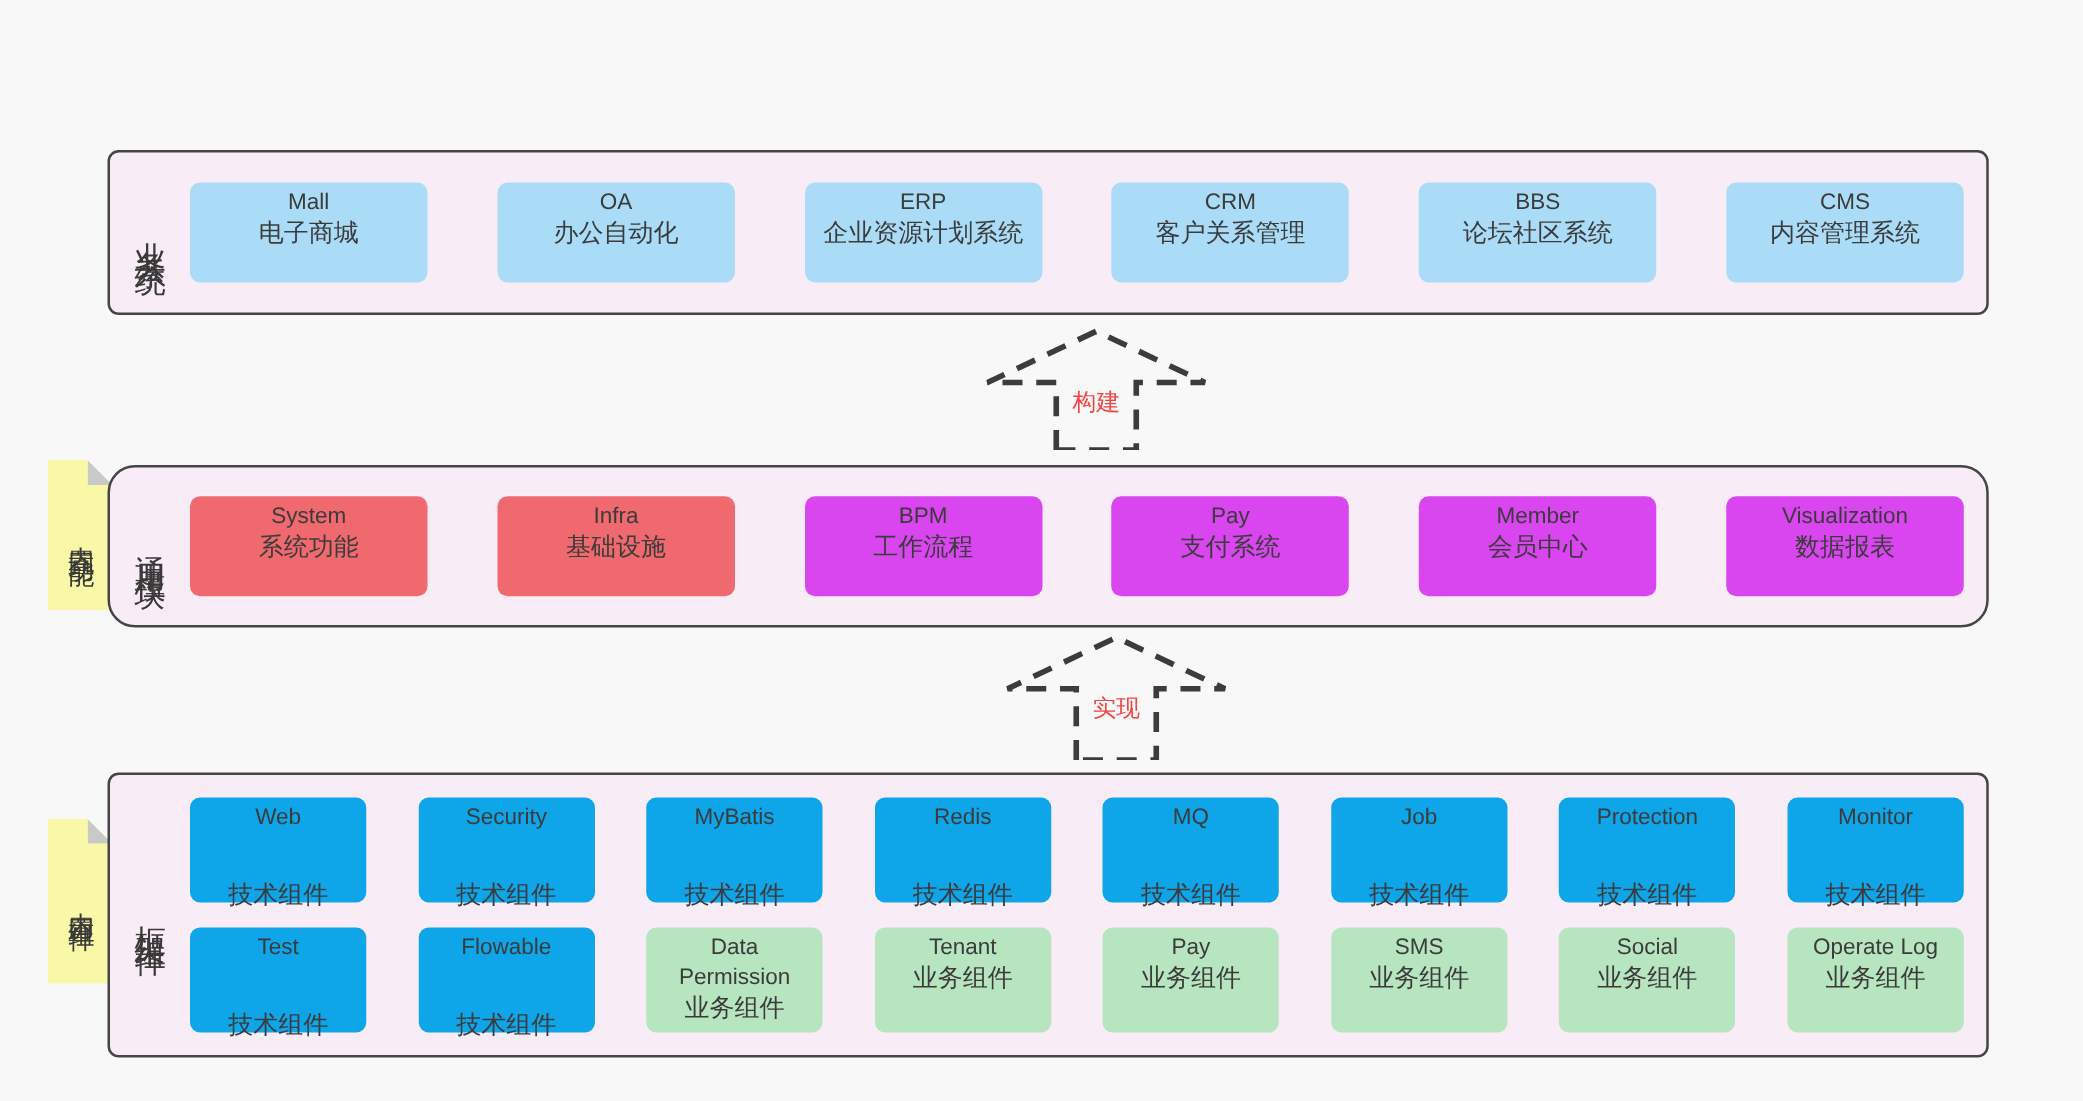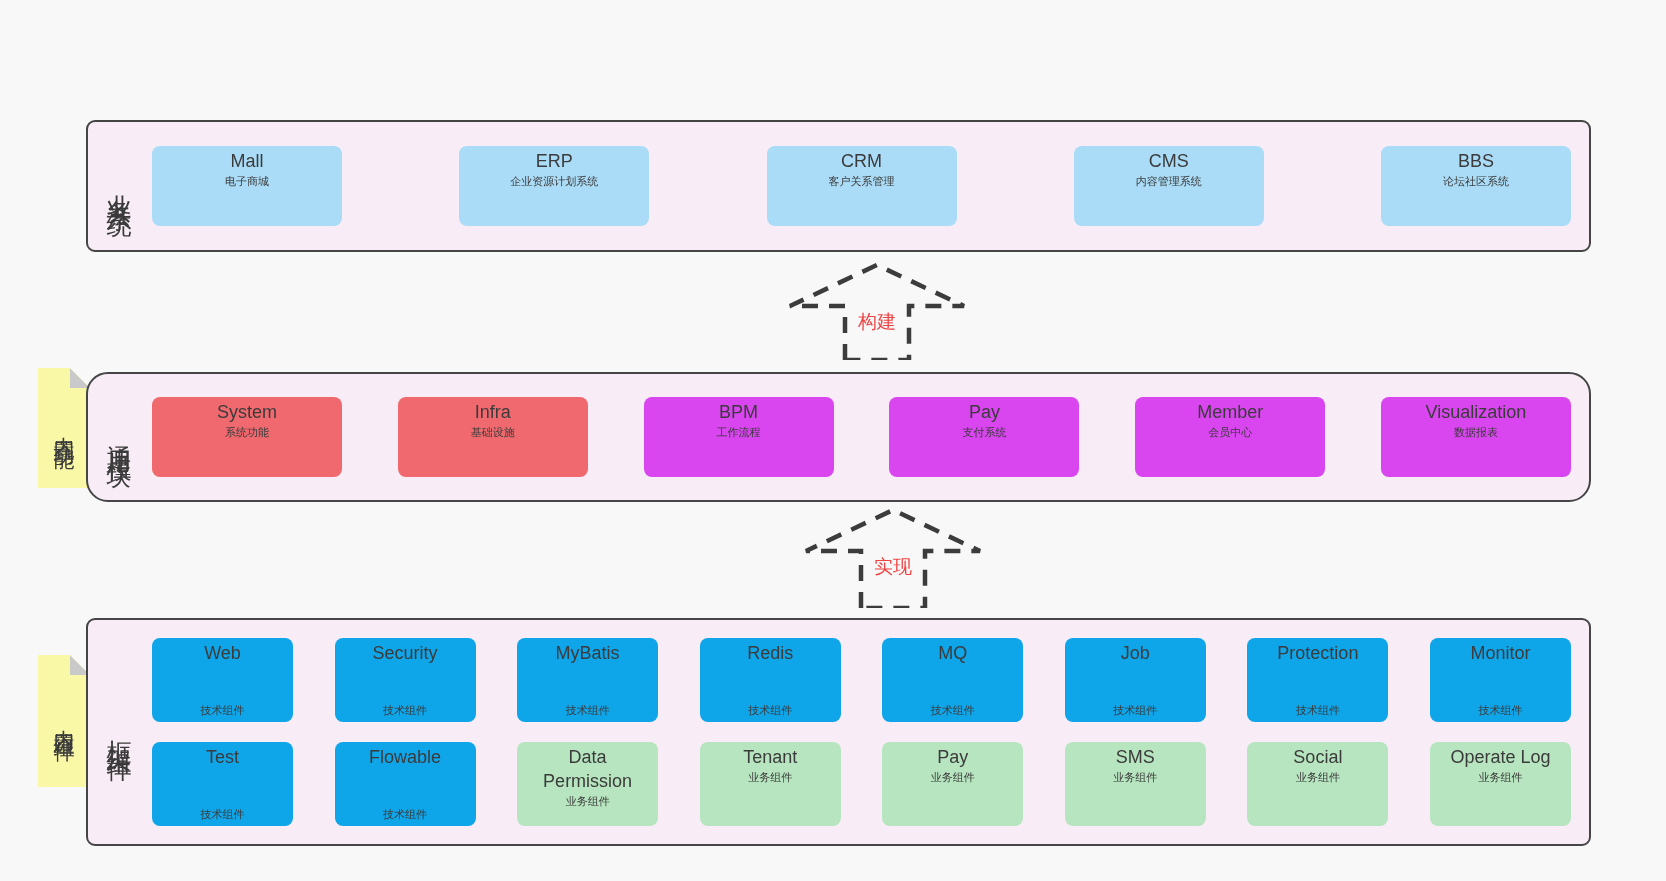--- a/index.html
+++ b/index.html
@@ -40,21 +40,21 @@
   
   .node{
     border-radius:8px;
     display:flex;flex-direction:column;align-items:center;
     text-align:center;line-height:1.32;
     box-sizing:border-box;padding:4px 6px;
   }
   .node-lg{width:190px;height:80px;}
   .node-sm{width:141px;height:84px;}
   .node-title{font-size:18px;}
-  .node-sub{font-size:11px;}
+  .node-sub{font-size:20px;}
   .blue{background:#aadcf7;}
   .red{background:#f0696e;}
   .pink{background:#d946ef;}
   .green-dark{background:#0ea5e9;gap:37px;}
   .green-light{background:#b7e5bf;}
 
   
   .sticky{
     position:absolute;left:38px;width:52px;
     background:#f8f8a6;
@@ -87,34 +87,38 @@
 <div class="canvas">
 
   <section class="band" style="top:120px;height:132px;">
     <div class="band-label">业务系统</div>
     <div class="band-boxes">
       <div class="node node-lg blue">
         <div class="node-title">Mall</div>
         <div class="node-sub">电子商城</div>
       </div>
       <div class="node node-lg blue">
+        <div class="node-title">OA</div>
+        <div class="node-sub">办公自动化</div>
+      </div>
+      <div class="node node-lg blue">
         <div class="node-title">ERP</div>
         <div class="node-sub">企业资源计划系统</div>
       </div>
       <div class="node node-lg blue">
         <div class="node-title">CRM</div>
         <div class="node-sub">客户关系管理</div>
       </div>
       <div class="node node-lg blue">
+        <div class="node-title">BBS</div>
+        <div class="node-sub">论坛社区系统</div>
+      </div>
+      <div class="node node-lg blue">
         <div class="node-title">CMS</div>
         <div class="node-sub">内容管理系统</div>
-      </div>
-      <div class="node node-lg blue">
-        <div class="node-title">BBS</div>
-        <div class="node-sub">论坛社区系统</div>
       </div>
     </div>
   </section>
 
   <div class="arrow" style="left:782px;top:260px;height:100px;">
     <svg width="190" height="100" viewBox="0 0 190 100">
       <path d="M 63 100 L 63 46 L 8 46 L 95 5 L 182 46 L 127 46 L 127 100 Z" fill="none" stroke="#3c3c3c" stroke-width="4.5" stroke-dasharray="16 11"></path>
     </svg>
     <span class="arrow-label">构建</span>
   </div>

